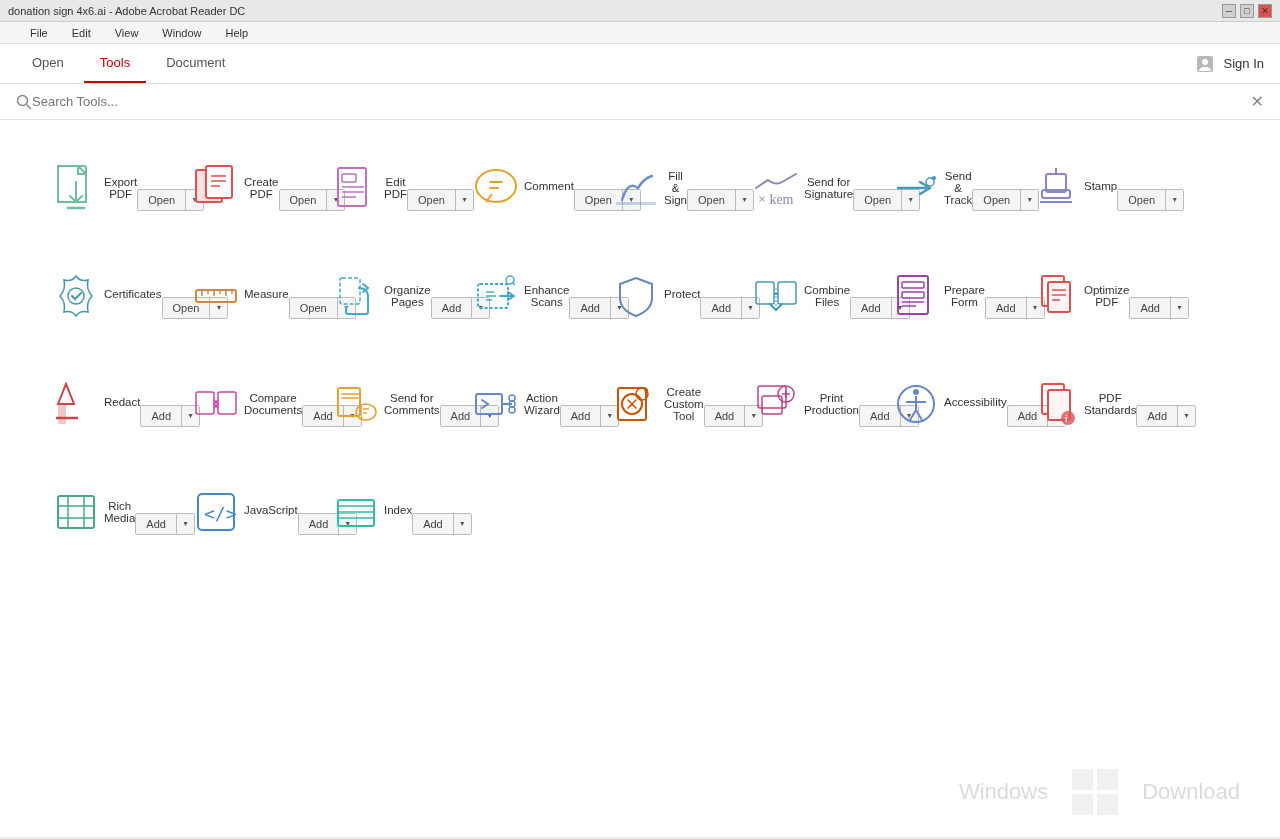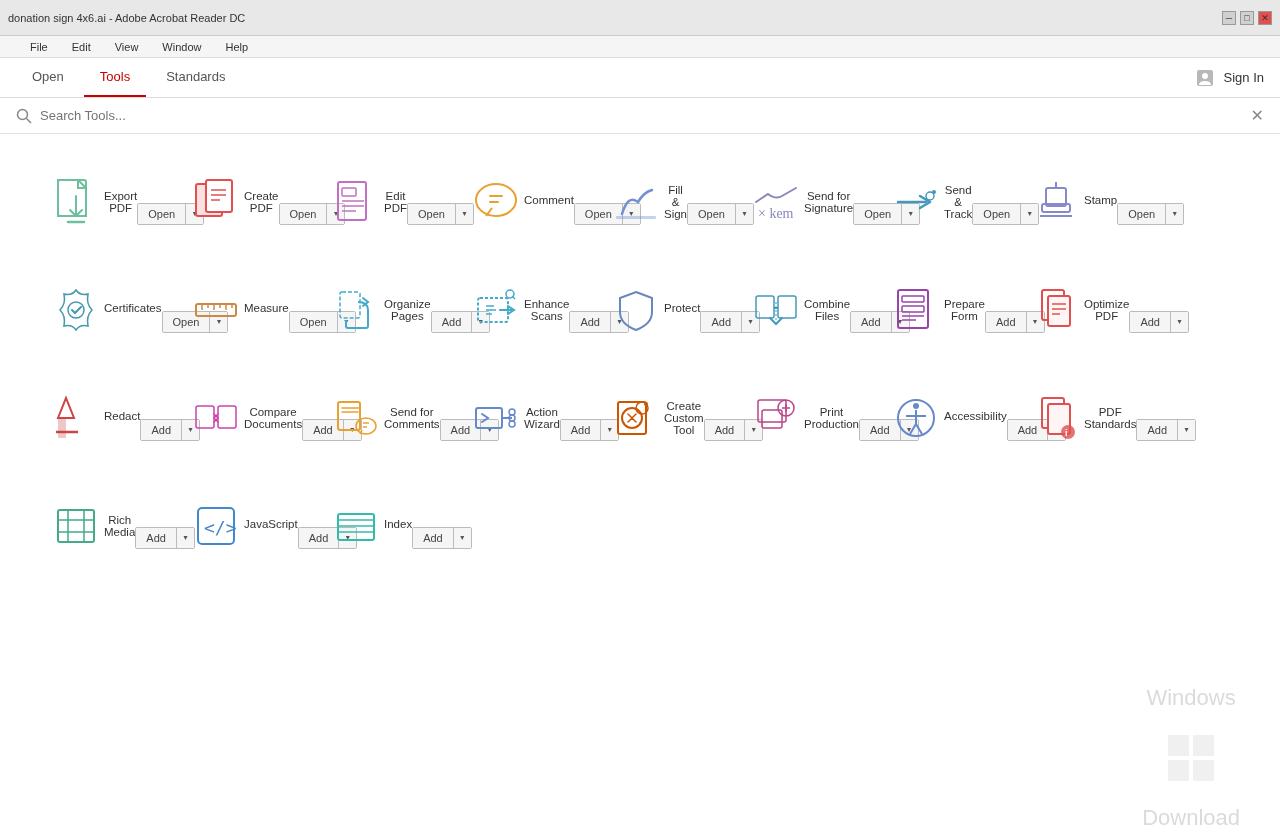--- a/index.html
+++ b/index.html
@@ -1,21 +1,21 @@
 <!DOCTYPE html>
 <html><head>
   <meta charset="utf-8">
   <style>
     * { box-sizing: border-box; margin: 0; padding: 0; }
     body { font-family: 'Segoe UI', Arial, sans-serif; font-size: 12px; background: #f0f0f0; width: 1280px; height: 839px; overflow: hidden; }
 
     
     .title-bar {
       background: #e8e8e8;
-      height: 36px;
+      height: 22px;
       display: flex;
       align-items: center;
       justify-content: space-between;
       padding: 0 8px;
       border-bottom: 1px solid #ccc;
       font-size: 11px;
       color: #333;
     }
     .title-bar-controls { display: flex; gap: 4px; }
     .title-btn { width: 14px; height: 14px; border: 1px solid #999; background: #d0d0d0; cursor: pointer; display: flex; align-items: center; justify-content: center; font-size: 9px; }
@@ -70,21 +70,21 @@
       cursor: pointer;
     }
 
     
     .search-bar {
       background: #fff;
       padding: 8px 16px;
       border-bottom: 1px solid #e0e0e0;
       display: flex;
       align-items: center;
-      gap: 8px;
+      gap: 0;
     }
     .search-input {
       border: none;
       outline: none;
       font-size: 13px;
       color: #777;
       flex: 1;
     }
 
     
@@ -159,21 +159,20 @@
 
     
     .watermark {
       position: absolute;
       bottom: 20px;
       right: 40px;
       display: flex;
       align-items: center;
       gap: 22px;
       opacity: 0.3;
-      flex-direction: column;
     }
     .watermark-text { font-size: 22px; color: #888; font-weight: 300; }
 
     
     .main-content::-webkit-scrollbar { width: 12px; }
     .main-content::-webkit-scrollbar-track { background: #f0f0f0; }
     .main-content::-webkit-scrollbar-thumb { background: #ccc; border: 2px solid #f0f0f0; }
 
     
     svg { overflow: visible; }
@@ -202,21 +201,21 @@
   <span class="menu-item">Edit</span>
   <span class="menu-item">View</span>
   <span class="menu-item">Window</span>
   <span class="menu-item">Help</span>
 </div>
 
 <div class="nav-bar">
   <div class="nav-tabs">
     <div class="nav-tab">Open</div>
     <div class="nav-tab active">Tools</div>
-    <div class="nav-tab">Standards</div>
+    <div class="nav-tab">Document</div>
   </div>
   <div class="sign-in-btn">
     <svg width="18" height="18" viewBox="0 0 18 18">
       <rect x="1" y="1" width="16" height="16" rx="2" fill="#888" opacity="0.6"></rect>
       <circle cx="9" cy="7" r="3" fill="#fff"></circle>
       <path d="M3 16 Q3 12 9 12 Q15 12 15 16" fill="#fff"></path>
     </svg>
     <span>Sign In</span>
   </div>
 </div>

